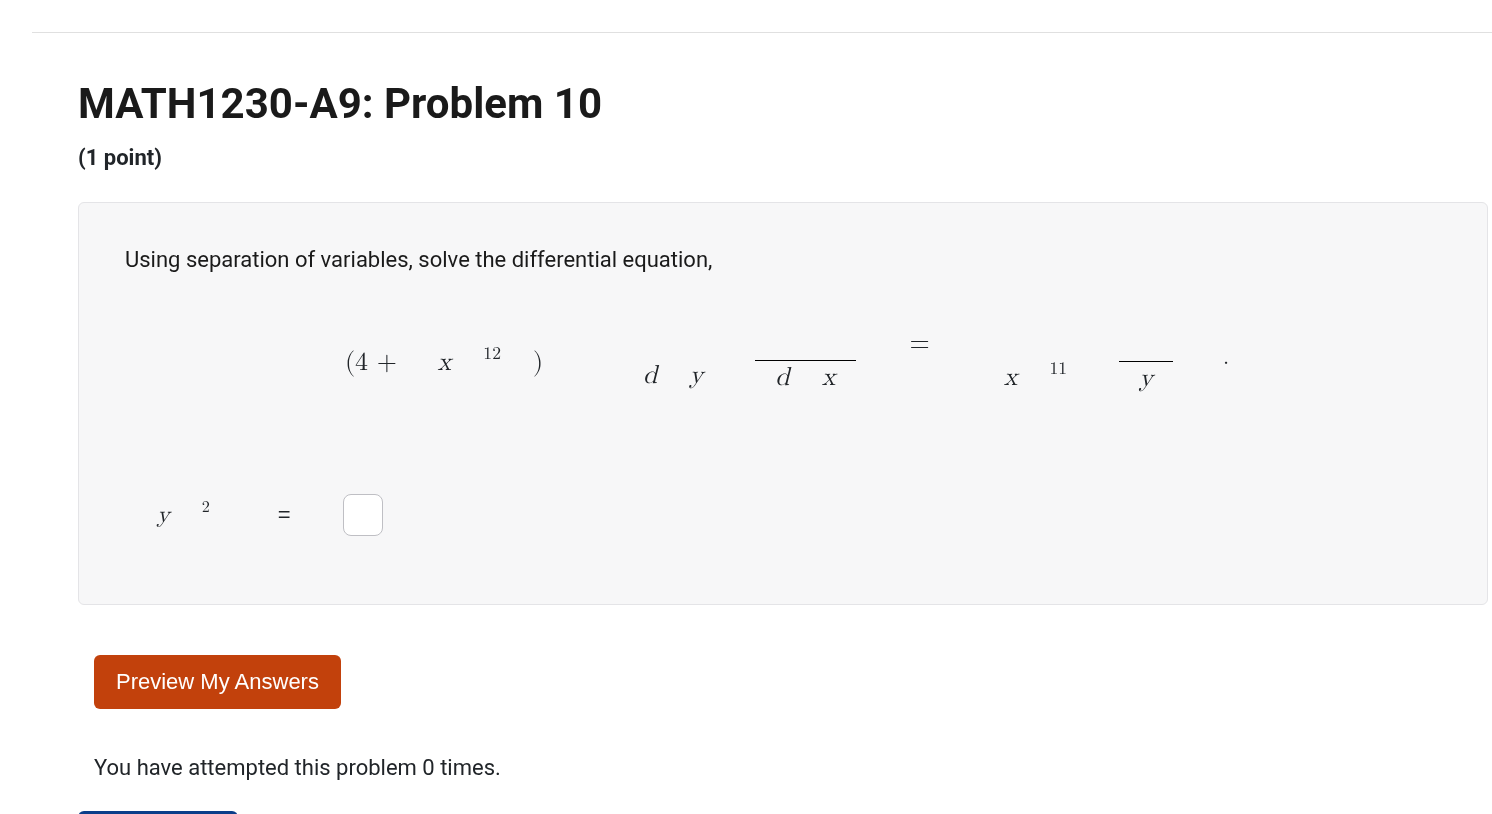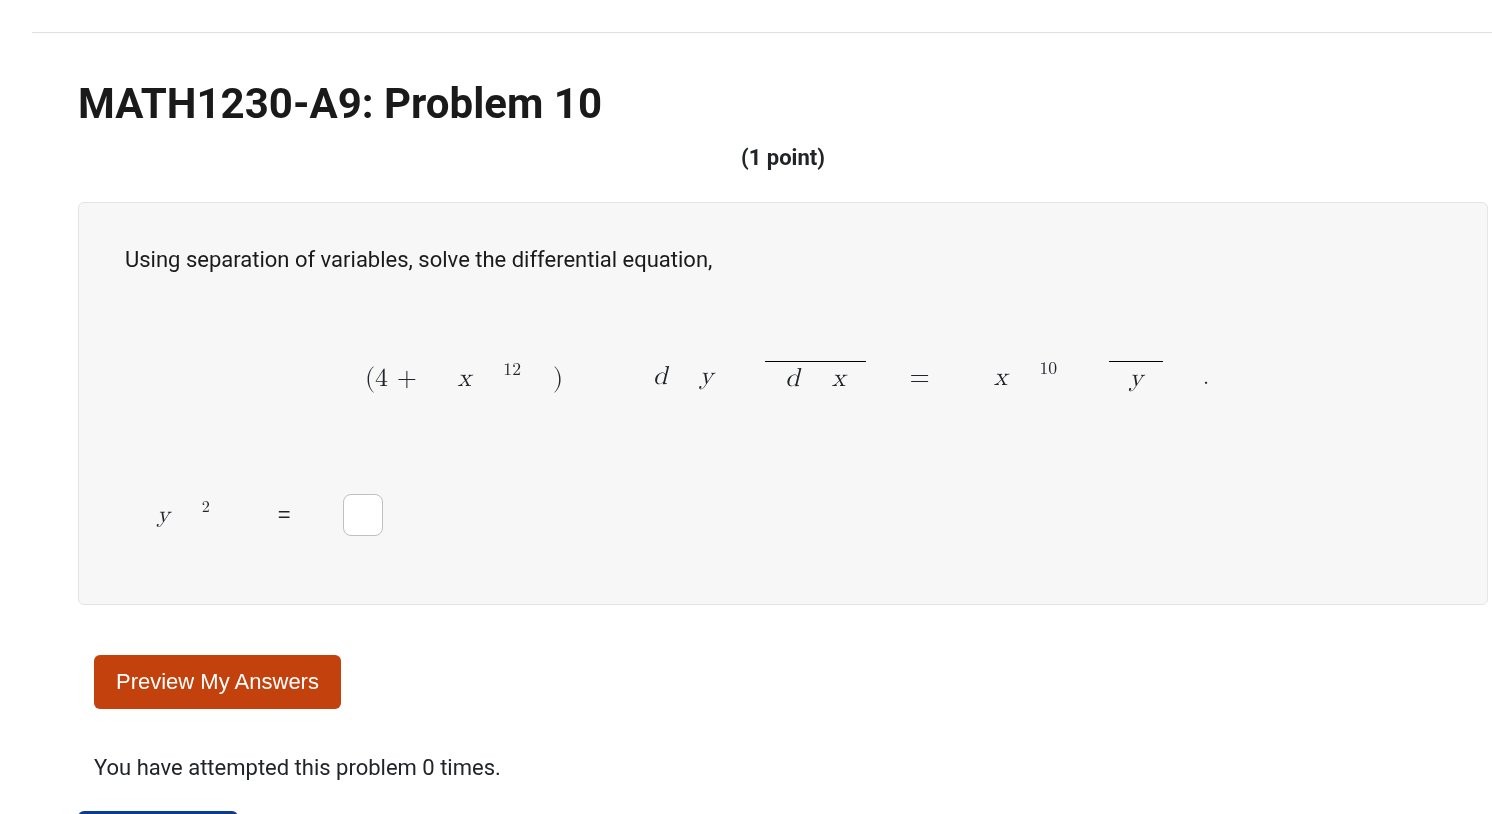--- a/index.html
+++ b/index.html
@@ -14,21 +14,20 @@
     .title {
       font-size: 42px;
       font-weight: 700;
       color: #1a1a1a;
       line-height: 1.2;
     }
     .points {
       font-size: 22px;
       font-weight: 700;
       margin-top: 6px;
-      text-align: center;
     }
     .problem-box {
       margin-top: 32px;
       background: #f7f7f8;
       border: 1px solid #e4e4e7;
       border-radius: 6px;
       padding: 28px 38px 36px 30px;
     }
     .problem-text {
       font-size: 22px;
@@ -37,22 +36,22 @@
     }
     .equation-row {
       display: flex;
       justify-content: center;
       margin: 40px 0 36px 0;
       font-family: "Latin Modern Math", "STIX Two Math", "Cambria Math", Georgia, serif;
       font-size: 26px;
     }
     .eq {
       display: flex;
-      align-items: center;
-      gap: 6px;
+      align-items: flex-start;
+      gap: 16px;
     }
     .frac {
       display: inline-flex;
       flex-direction: row;
       align-items: center;
       vertical-align: middle;
       line-height: 1.1;
     }
     .frac .num { padding: 0 4px 2px 4px; }
     .frac .den {
@@ -128,21 +127,21 @@
 
   <div class="equation-row">
     <div class="eq">
       <span><span>(4 + </span><span class="math-i">x</span><span class="sup">12</span><span>)</span></span>
       <span class="frac">
         <span class="num"><span class="math-i">d</span><span class="math-i">y</span></span>
         <span class="den"><span class="math-i">d</span><span class="math-i">x</span></span>
       </span>
       <span style="margin:0 6px;">=</span>
       <span class="frac">
-        <span class="num"><span class="math-i">x</span><span class="sup">10</span></span>
+        <span class="num"><span class="math-i">x</span><span class="sup">11</span></span>
         <span class="den"><span class="math-i">y</span></span>
       </span>
       <span class="period">.</span>
     </div>
   </div>
 
 
   <div class="answer-row">
     <span><span class="math-i">y</span><span class="sup">2</span></span>
     <span style="font-family:-apple-system,Arial,sans-serif;font-size:22px;">=</span>

